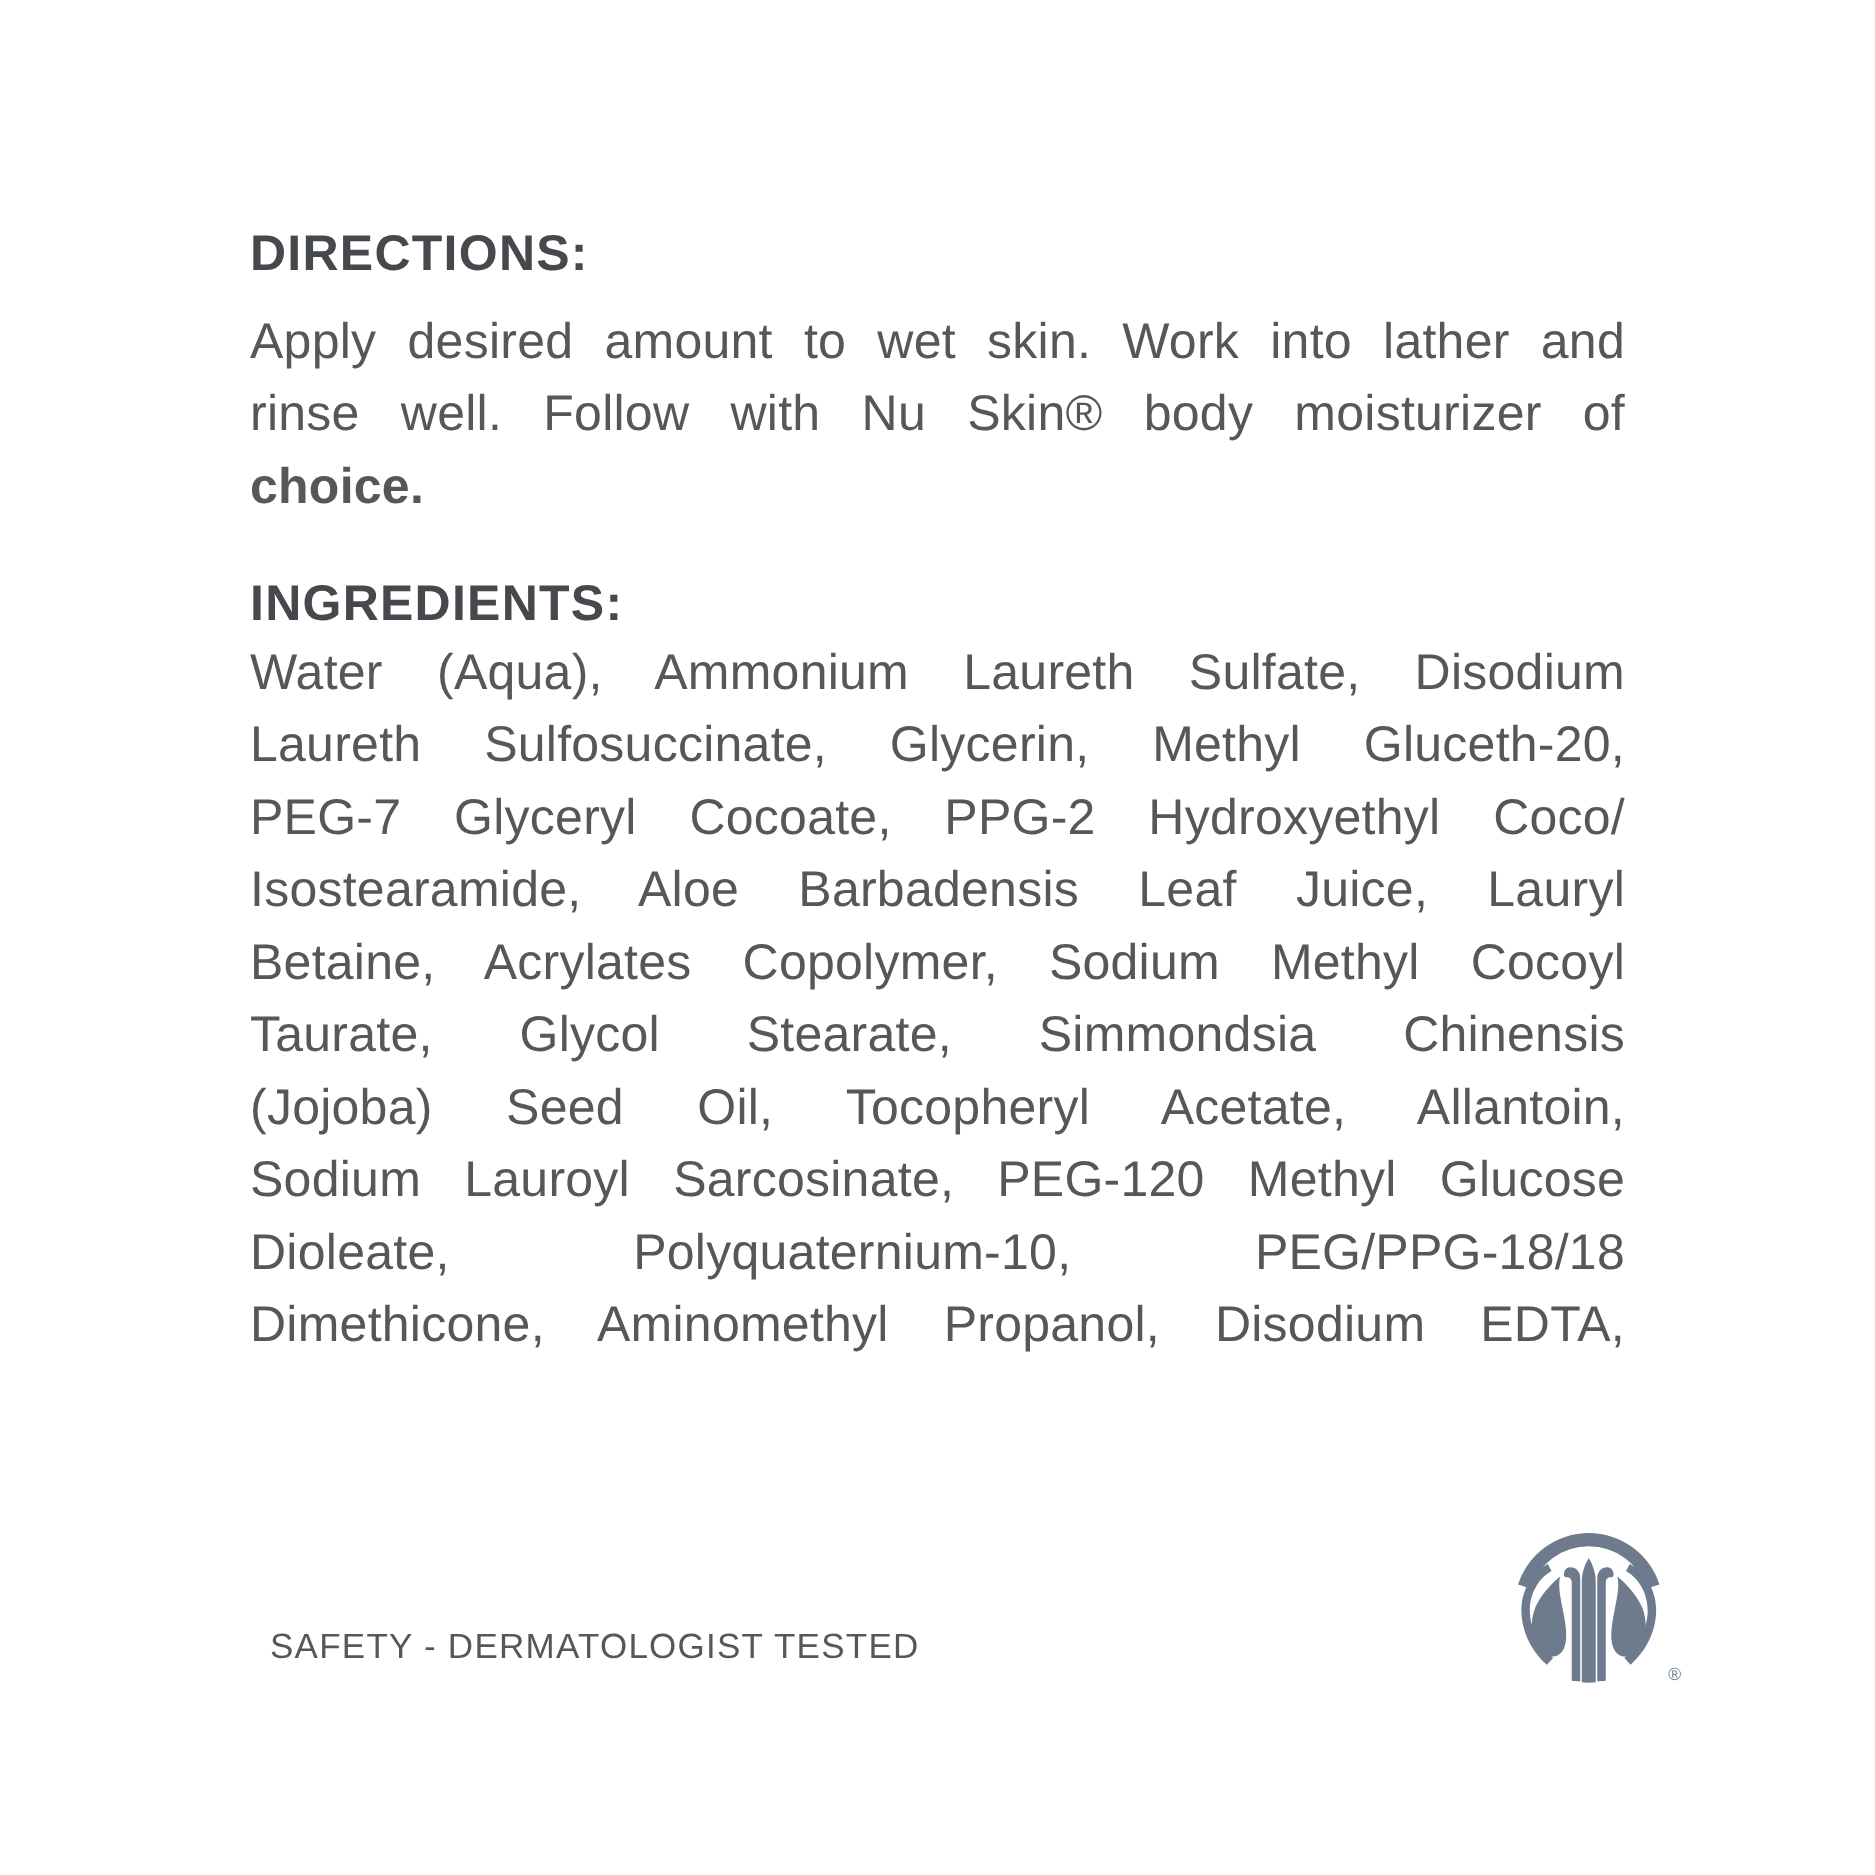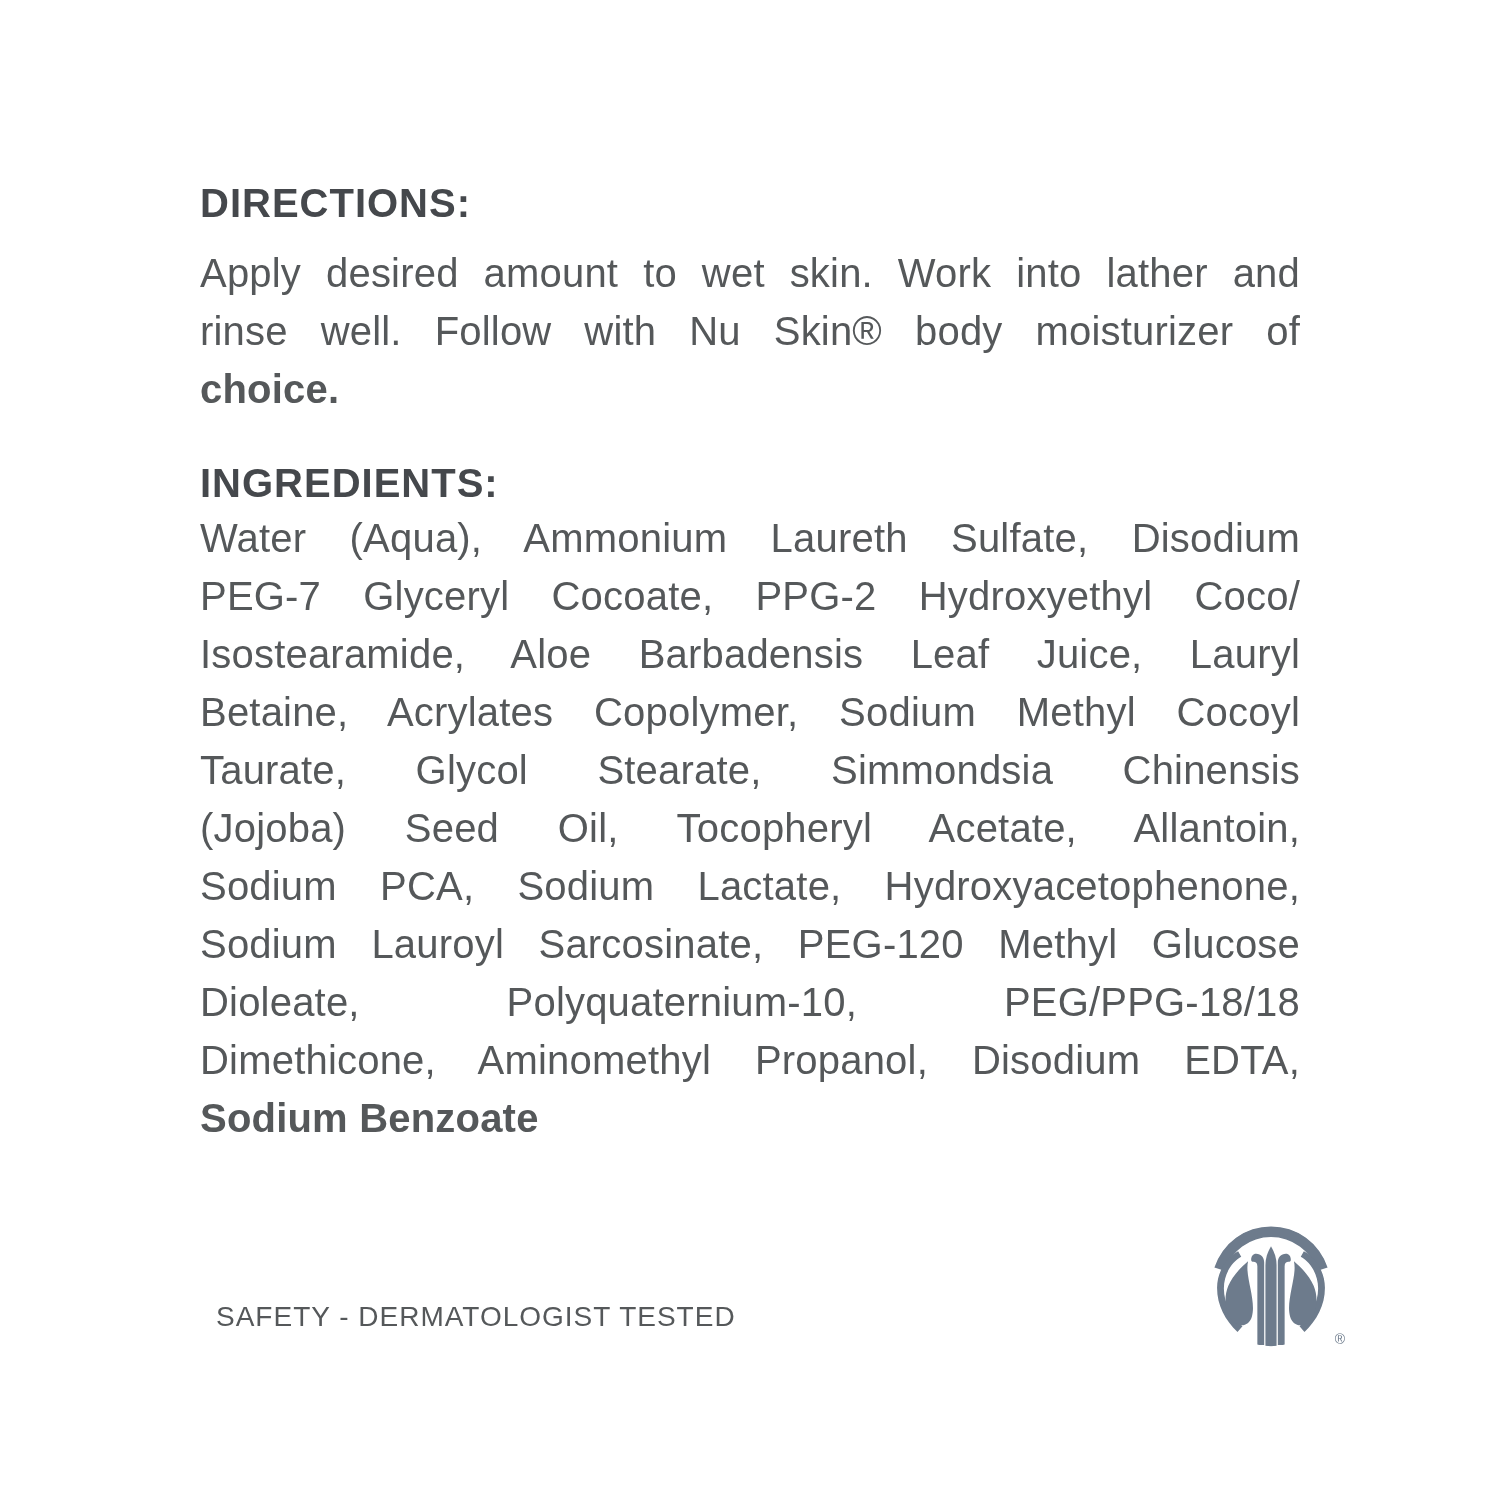--- a/index.html
+++ b/index.html
@@ -89,30 +89,29 @@
   <div class="content-block para" style="top:244px">
       <div class="jline">Apply desired amount to wet skin. Work into lather and</div>
       <div class="jline">rinse well. Follow with Nu Skin® body moisturizer of</div>
       <div class="jline jlast">choice.</div>
     </div>
 
   <h2 class="content-block section-heading" style="top:430px">INGREDIENTS:</h2>
 
   <div class="content-block para" style="top:509px">
       <div class="jline">Water (Aqua), Ammonium Laureth Sulfate, Disodium</div>
+      <div class="jline">Laureth Sulfosuccinate, Glycerin, Methyl Gluceth-20,</div>
       <div class="jline">PEG-7 Glyceryl Cocoate, PPG-2 Hydroxyethyl Coco/</div>
       <div class="jline">Isostearamide, Aloe Barbadensis Leaf Juice, Lauryl</div>
       <div class="jline">Betaine, Acrylates Copolymer, Sodium Methyl Cocoyl</div>
       <div class="jline">Taurate, Glycol Stearate, Simmondsia Chinensis</div>
       <div class="jline">(Jojoba) Seed Oil, Tocopheryl Acetate, Allantoin,</div>
-      <div class="jline">Sodium PCA, Sodium Lactate, Hydroxyacetophenone,</div>
       <div class="jline">Sodium Lauroyl Sarcosinate, PEG-120 Methyl Glucose</div>
       <div class="jline">Dioleate, Polyquaternium-10, PEG/PPG-18/18</div>
       <div class="jline">Dimethicone, Aminomethyl Propanol, Disodium EDTA,</div>
-      <div class="jline jlast">Sodium Benzoate</div>
     </div>
 
   <div class="safety-line">SAFETY - DERMATOLOGIST TESTED</div>
 
   <div class="logo-wrap">
     <svg viewBox="0 0 200 200" aria-hidden="true">
       <defs>
         <clipPath id="logoCircle">
             <circle cx="100" cy="100" r="97"></circle>
           </clipPath>

